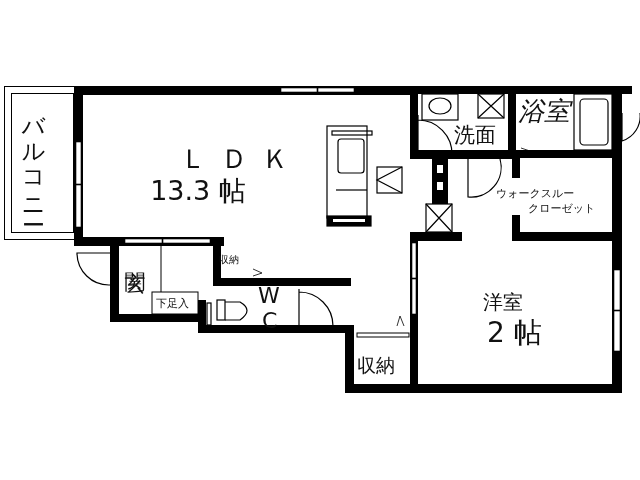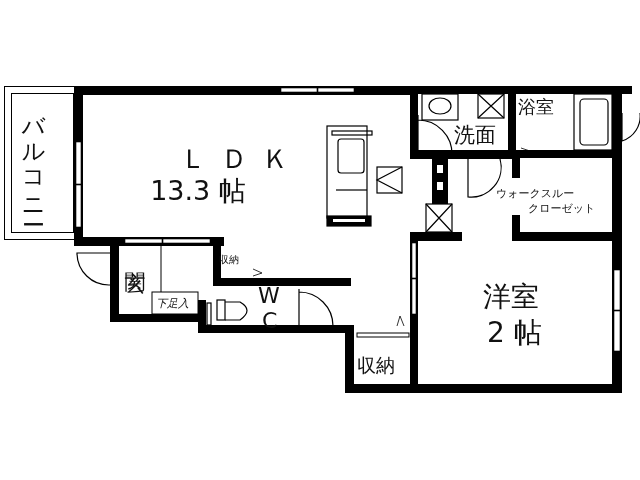--- a/index.html
+++ b/index.html
@@ -2,31 +2,31 @@
 <html><head>
 <meta charset="utf-8">
 <style>
   html, body { margin:0; padding:0; background:#ffffff; }
   body { width:640px; height:480px; position:relative; overflow:hidden; font-family:"DejaVu Sans", sans-serif; }
   #plan { position:absolute; left:0; top:0; }
   .lbl { position:absolute; color:#111; white-space:nowrap; line-height:1; text-align:center; }
   .ldk-title { left:160px; top:145px; font-size:27px; letter-spacing:14px; width:120px;margin-left:20px; }
   .ldk-size { left:138px; top:177px; font-size:27px; width:120px; }
   .balcony { left:22px; top:100px; font-size:23px; writing-mode:vertical-rl; letter-spacing:2px; }
-  .bath { left:518px; top:98px; font-size:18px; }
+  .bath { left:518px; top:98px; font-size:26px;font-style:italic; }
   .wash { left:454px; top:125px; font-size:21px; }
   .wic1 { left:496px; top:188px; font-size:11px; }
   .wic2 { left:528px; top:203px; font-size:11px; }
   .entrance { left:124px; top:255px; font-size:21px; writing-mode:vertical-rl; letter-spacing:1px; }
-  .shoe { left:156px; top:298px; font-size:11px;font-style:italic; }
+  .shoe { left:156px; top:298px; font-size:11px; }
   .storage-s { left:219px; top:255px; font-size:10px; }
   .wc-w { left:258px; top:285px; font-size:22px; }
   .wc-c { left:262px; top:310px; font-size:22px; }
   .storage-l { left:357px; top:356px; font-size:19px; }
-  .western1 { left:483px; top:283px; font-size:28px; }
+  .western1 { left:483px; top:292px; font-size:20px; }
   .western2 { left:487px; top:319px; font-size:28px; }
 </style>
 </head>
 <body>
 
 <svg id="plan" width="640" height="480" viewBox="0 0 640 480">
 
   <g fill="none" stroke="#000">
     <rect x="4.5" y="86.5" width="72" height="153" stroke-width="1"></rect>
     <rect x="11.5" y="93.5" width="62" height="139" stroke-width="1"></rect>

